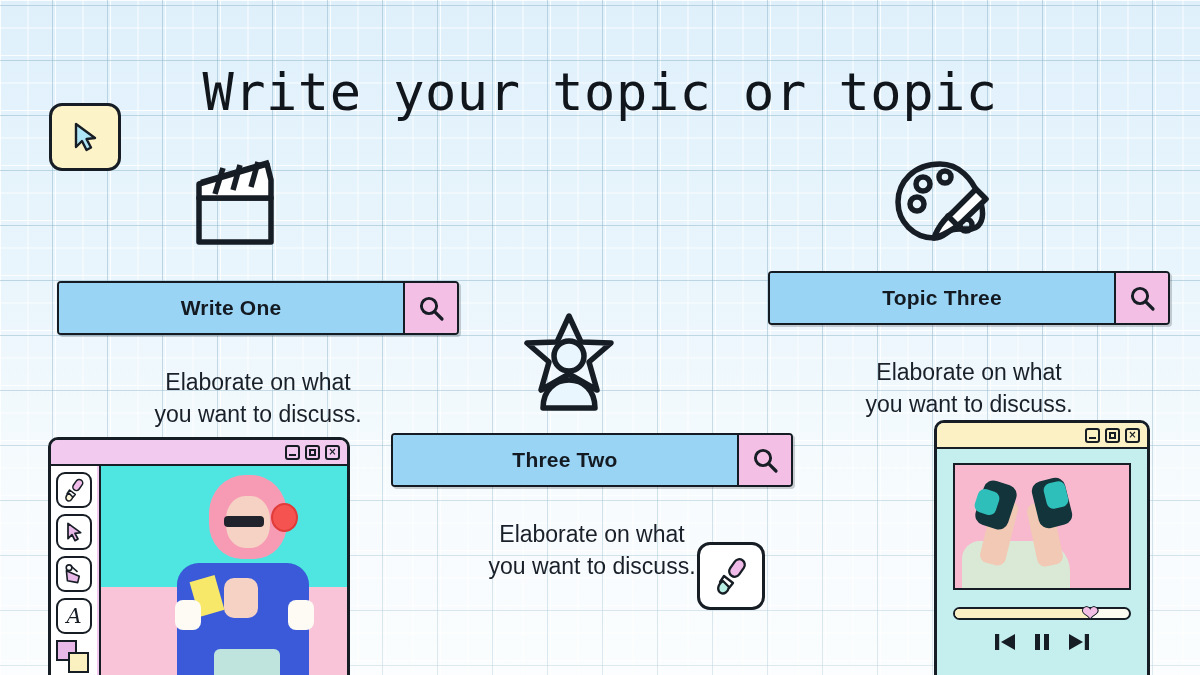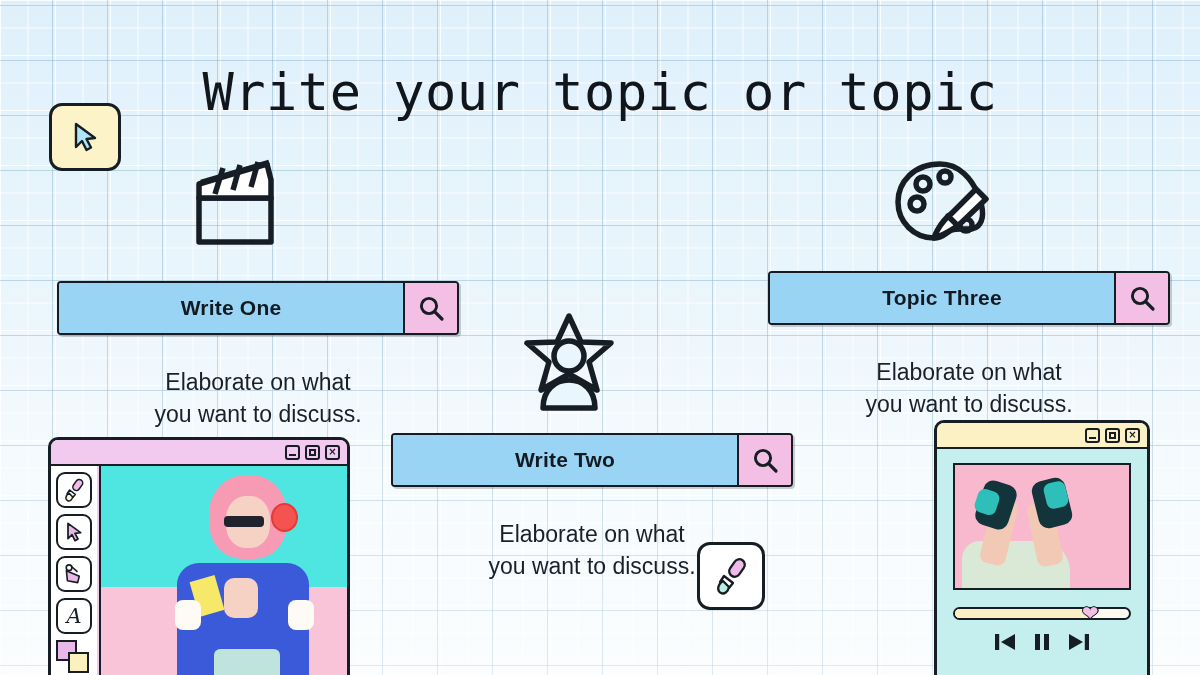--- a/index.html
+++ b/index.html
@@ -402,21 +402,21 @@
       </div>
     </div>
     <div class="topic-caption">
       <div>Elaborate on what</div>
       <div>you want to discuss.</div>
     </div>
   </div>
 
   <div class="topic-block" style="left:391px; top:433px; width:402px;">
     <div class="search-bar">
-      <div class="search-field">Write Two</div>
+      <div class="search-field">Three Two</div>
       <div class="search-btn">
         <svg width="27" height="27" viewBox="0 0 27 27">
           <circle cx="11" cy="11" r="7.6" fill="none" stroke="#171d24" stroke-width="2.9"></circle>
           <path d="M16.6 16.6 L24 24" stroke="#171d24" stroke-width="3.2" stroke-linecap="round"></path>
         </svg>
       </div>
     </div>
     <div class="topic-caption">
       <div>Elaborate on what</div>
       <div>you want to discuss.</div>

